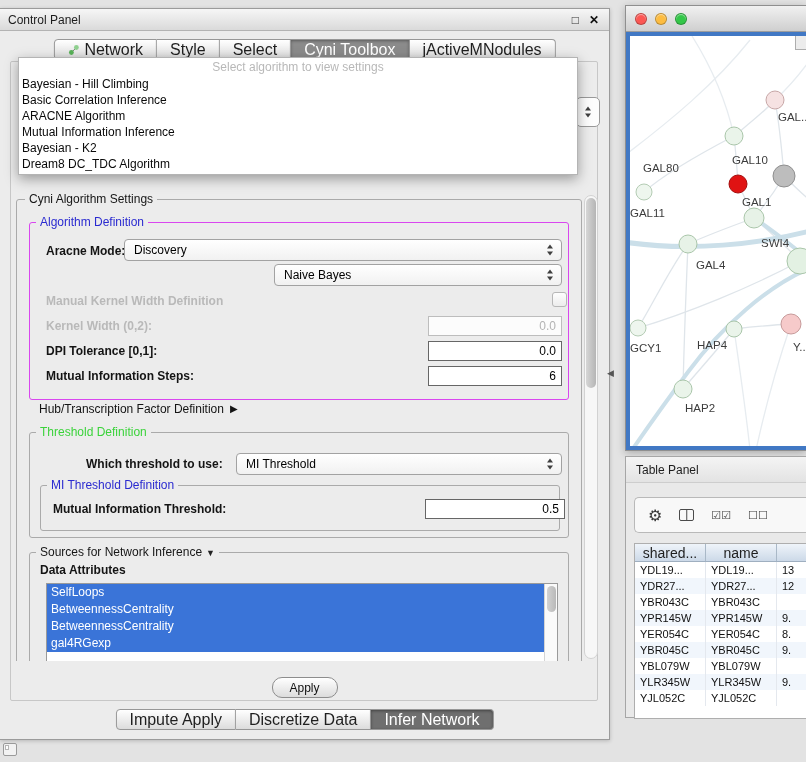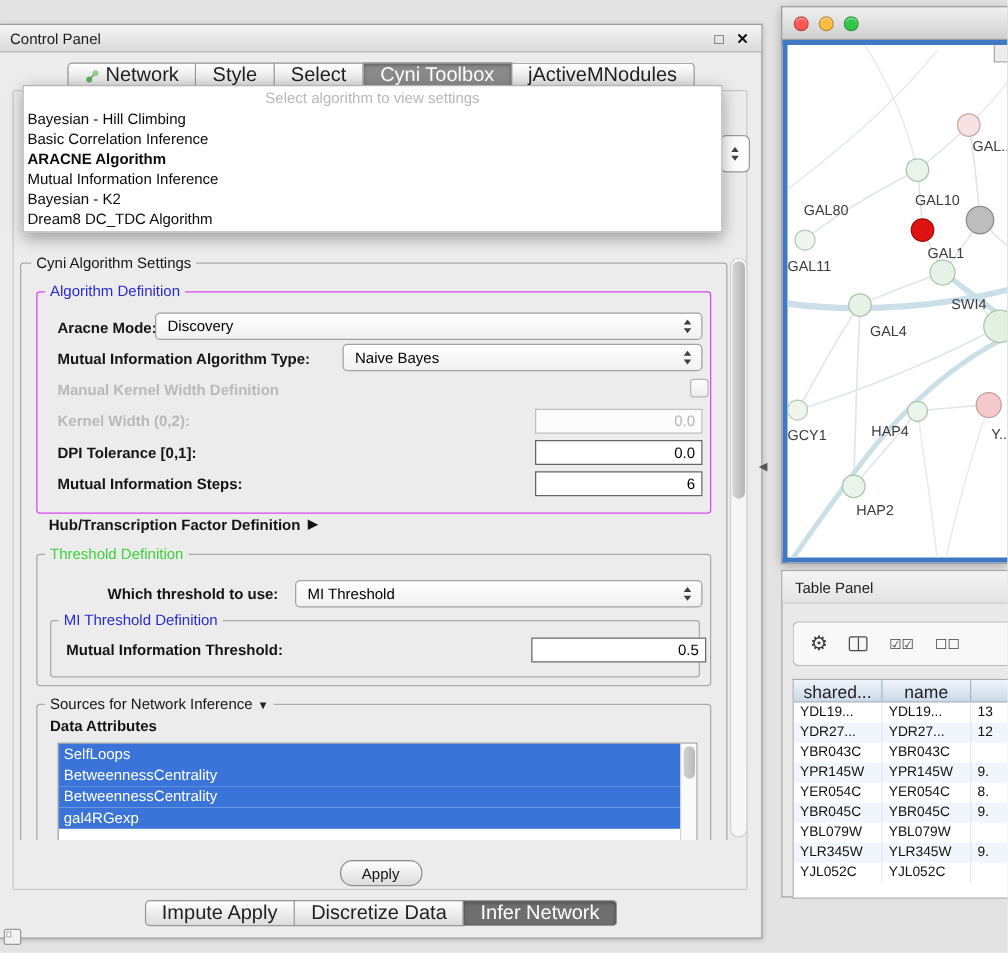--- a/index.html
+++ b/index.html
@@ -1,40 +1,40 @@
 <!DOCTYPE html>
 <html><head>
 <meta charset="utf-8">
 <style>
 *{margin:0;padding:0;box-sizing:border-box}
 html,body{width:806px;height:762px;overflow:hidden}
 body{position:relative;background:#e3e3e3;font-family:"Liberation Sans",sans-serif}
 
 
-.cp-window{position:absolute;left:0;top:19px;width:610px;height:732px;background:#ececec;border:1px solid #9b9b9b;border-left:none;box-shadow:0 1px 4px rgba(0,0,0,.2)}
+.cp-window{position:absolute;left:0;top:8px;width:610px;height:732px;background:#ececec;border:1px solid #9b9b9b;border-left:none;box-shadow:0 1px 4px rgba(0,0,0,.2)}
 .cp-titlebar{position:absolute;left:0;top:0;right:0;height:22px;background:linear-gradient(#f6f6f6,#dadada);border-bottom:1px solid #b3b3b3;display:flex;align-items:center;padding:0 10px 0 8px}
 .cp-title{font-size:12px;color:#1c1c1c}
 .winbtns{margin-left:auto;display:flex;align-items:center;gap:10px}
 .winbtn{font-size:12px;color:#333;line-height:1}
 .winbtn.close{font-weight:bold;color:#111}
 
 .top-tabs{position:absolute;top:30px;left:50%;transform:translateX(-50%);display:flex;height:21px;z-index:10}
 .seg{display:flex;align-items:center;gap:5px;padding:0 13px;font-size:16px;color:#1f1f1f;background:linear-gradient(#fff,#dcdcdc);border:1px solid #979797;border-left:none;white-space:nowrap}
 .top-tabs .seg:first-child,.bottom-tabs .seg:first-child{border-left:1px solid #979797;border-radius:4px 0 0 4px}
 .top-tabs .seg:last-child,.bottom-tabs .seg:last-child{border-radius:0 4px 4px 0}
 .seg-selected{background:#8b8b8b;color:#fff;box-shadow:inset 0 1px 3px rgba(0,0,0,.35)}
 .seg-selected-dark{background:#6f6f6f;color:#fff;box-shadow:inset 0 1px 3px rgba(0,0,0,.4)}
 
 .cp-region{position:absolute;left:10px;top:52px;width:588px;height:640px;border:1px solid #c7c7c7;border-radius:2px}
 .combo-fragment{position:absolute;left:576px;top:88px;width:24px;height:30px;background:#fdfdfd;border:1px solid #9a9a9a;border-radius:5px;z-index:5}
 
 .algo-popup{position:absolute;left:18px;top:48px;width:560px;background:#fff;border:1px solid #b4b4b4;box-shadow:0 4px 12px rgba(0,0,0,.35);z-index:50;padding:1px 0 2px}
 .popup-placeholder{text-align:center;color:#b8b8b8;font-size:12px;height:17px;line-height:17px}
 .popup-item{font-size:12px;color:#0a0a0a;height:16px;line-height:16px;padding-left:3px;white-space:nowrap}
-.popup-item.bold{font-weight:bold}
+.popup-item.bold{font-weight:normal}
 
 .settings-viewport{position:absolute;left:14px;top:184px;width:584px;height:468px;overflow:hidden}
 .settings-group{position:absolute;left:2px;top:6px;width:566px;height:700px;border:1px solid #aaa;border-radius:3px}
 .group-label{position:absolute;top:-8px;background:#ececec;padding:0 4px;font-size:12px;color:#161616;line-height:15px;white-space:nowrap}
 .group-label.blue{color:#2a2ad0}
 .group-label.green{color:#3bd33b}
 
 .alg-group{position:absolute;left:12px;top:22px;width:540px;height:178px;border:1px solid #d946ef;border-radius:3px}
 .thr-group{position:absolute;left:12px;top:232px;width:540px;height:106px;border:1px solid #aaa;border-radius:3px}
 .mi-group{position:absolute;left:10px;top:52px;width:520px;height:46px;border:1px solid #aaa;border-radius:3px}
@@ -46,21 +46,21 @@
 .combo{position:absolute;height:22px;background:linear-gradient(#fff,#f1f1f1);border:1px solid #a2a2a2;border-radius:4px;display:flex;align-items:center;padding-left:9px;font-size:12px;color:#000}
 .arrows{position:absolute;right:7px;top:50%;transform:translateY(-50%);width:7px;height:11px}
 .arrows::before,.arrows::after{content:"";position:absolute;left:0;border-left:3.5px solid transparent;border-right:3.5px solid transparent}
 .arrows::before{top:0;border-bottom:4.5px solid #3f3f3f}
 .arrows::after{bottom:0;border-top:4.5px solid #3f3f3f}
 
 .tfield{position:absolute;height:20px;background:#fff;border:1px solid #666;font-size:12px;line-height:18px;text-align:right;padding:0 5px;color:#000}
 .tfield.disabled{border-color:#bdbdbd;color:#b3b3b3;background:#fcfcfc}
 .checkbox{position:absolute;width:15px;height:15px;border:1px solid #b7b7b7;border-radius:3px;background:linear-gradient(#fefefe,#ececec)}
 
-.hub-row{position:absolute;left:22px;top:202px;display:flex;align-items:center;gap:6px;font-size:12px;font-weight:bold;color:#141414}
+.hub-row{position:absolute;left:22px;top:202px;display:flex;align-items:center;gap:6px;font-size:12px;font-weight:normal;color:#141414}
 .tri{font-size:10px;line-height:1;color:#141414}
 .dd-tri{font-size:9px;margin-left:4px;color:#222}
 
 .attr-list{position:absolute;left:16px;top:30px;width:512px;height:290px;background:#fff;border:1px solid #9a9a9a}
 .attr-item{height:17px;line-height:17px;font-size:12px;padding-left:4px;color:#000;margin-right:13px}
 .attr-item.sel{background:#3a74d8;color:#fff}
 .list-scrollbar{position:absolute;right:0;top:0;bottom:0;width:13px;background:#fafafa;border-left:1px solid #d4d4d4}
 .list-thumb{position:absolute;left:1.5px;top:2px;width:9px;height:26px;background:linear-gradient(90deg,#d2d2d2,#b9b9b9);border-radius:5px}
 
 .v-scrollbar{position:absolute;right:0;top:2px;width:14px;height:464px;background:#f7f7f7;border:1px solid #d2d2d2;border-radius:8px}
@@ -160,21 +160,20 @@
 
         <div class="alg-group">
           <span class="group-label blue" style="left:6px">Algorithm Definition</span>
 
           <span class="form-label" style="left:16px;top:21px">Aracne Mode:</span>
           <div class="combo" style="left:94px;top:16px;width:438px">
             <span>Discovery</span>
             <span class="arrows"></span>
           </div>
 
-          <span class="form-label" style="left:16px;top:46px">Mutual Information Algorithm Type:</span>
           <div class="combo" style="left:244px;top:41px;width:288px">
             <span>Naive Bayes</span>
             <span class="arrows"></span>
           </div>
 
           <span class="form-label disabled" style="left:16px;top:71px">Manual Kernel Width Definition</span>
           <div class="checkbox" style="left:522px;top:69px"></div>
 
           <span class="form-label disabled" style="left:16px;top:96px">Kernel Width (0,2):</span>
           <div class="tfield disabled" style="left:398px;top:93px;width:134px">0.0</div>

